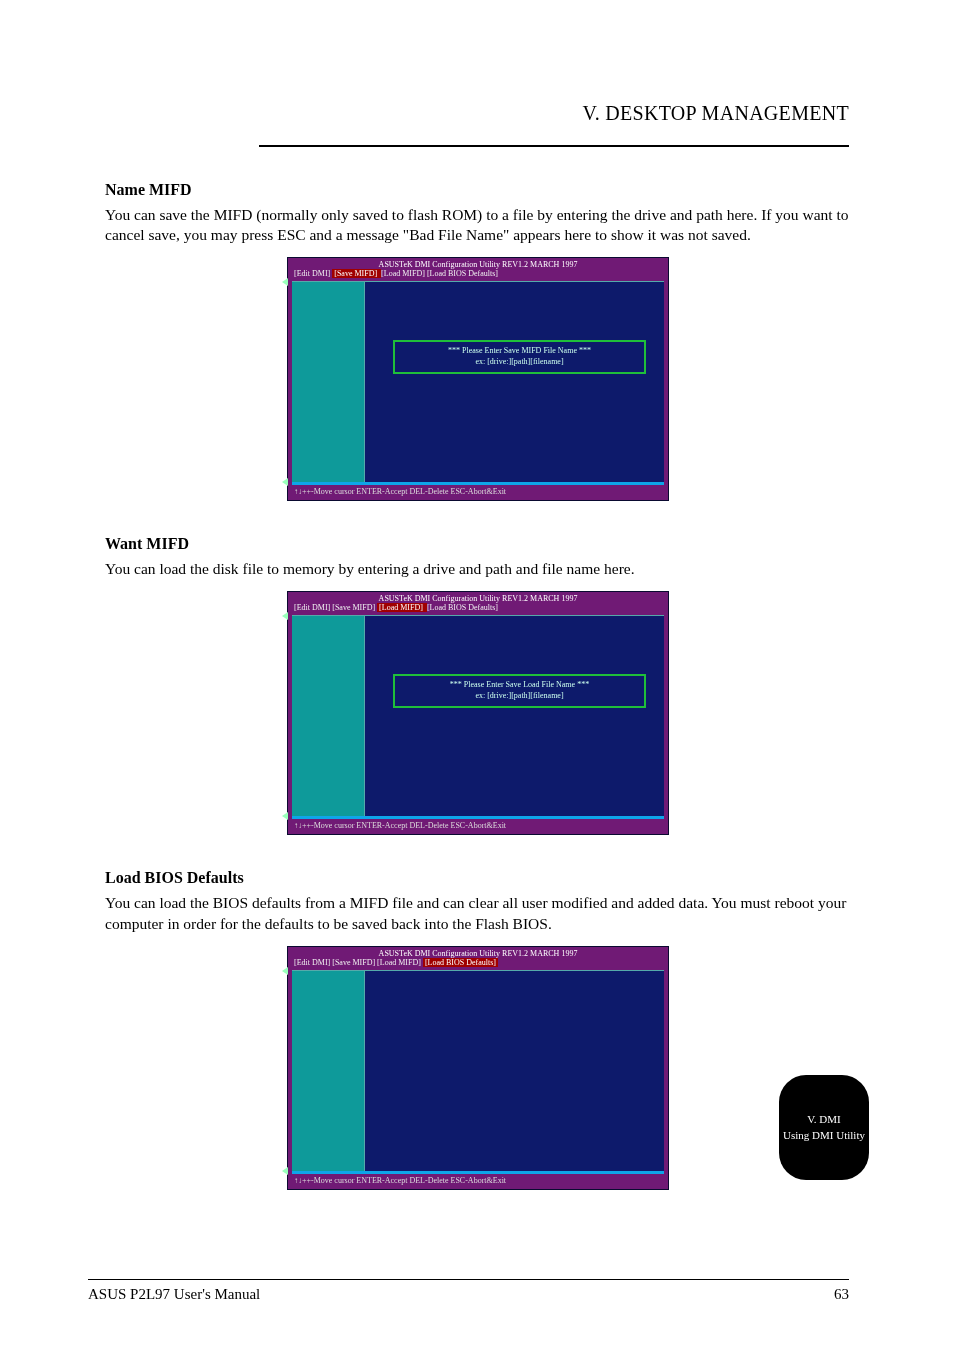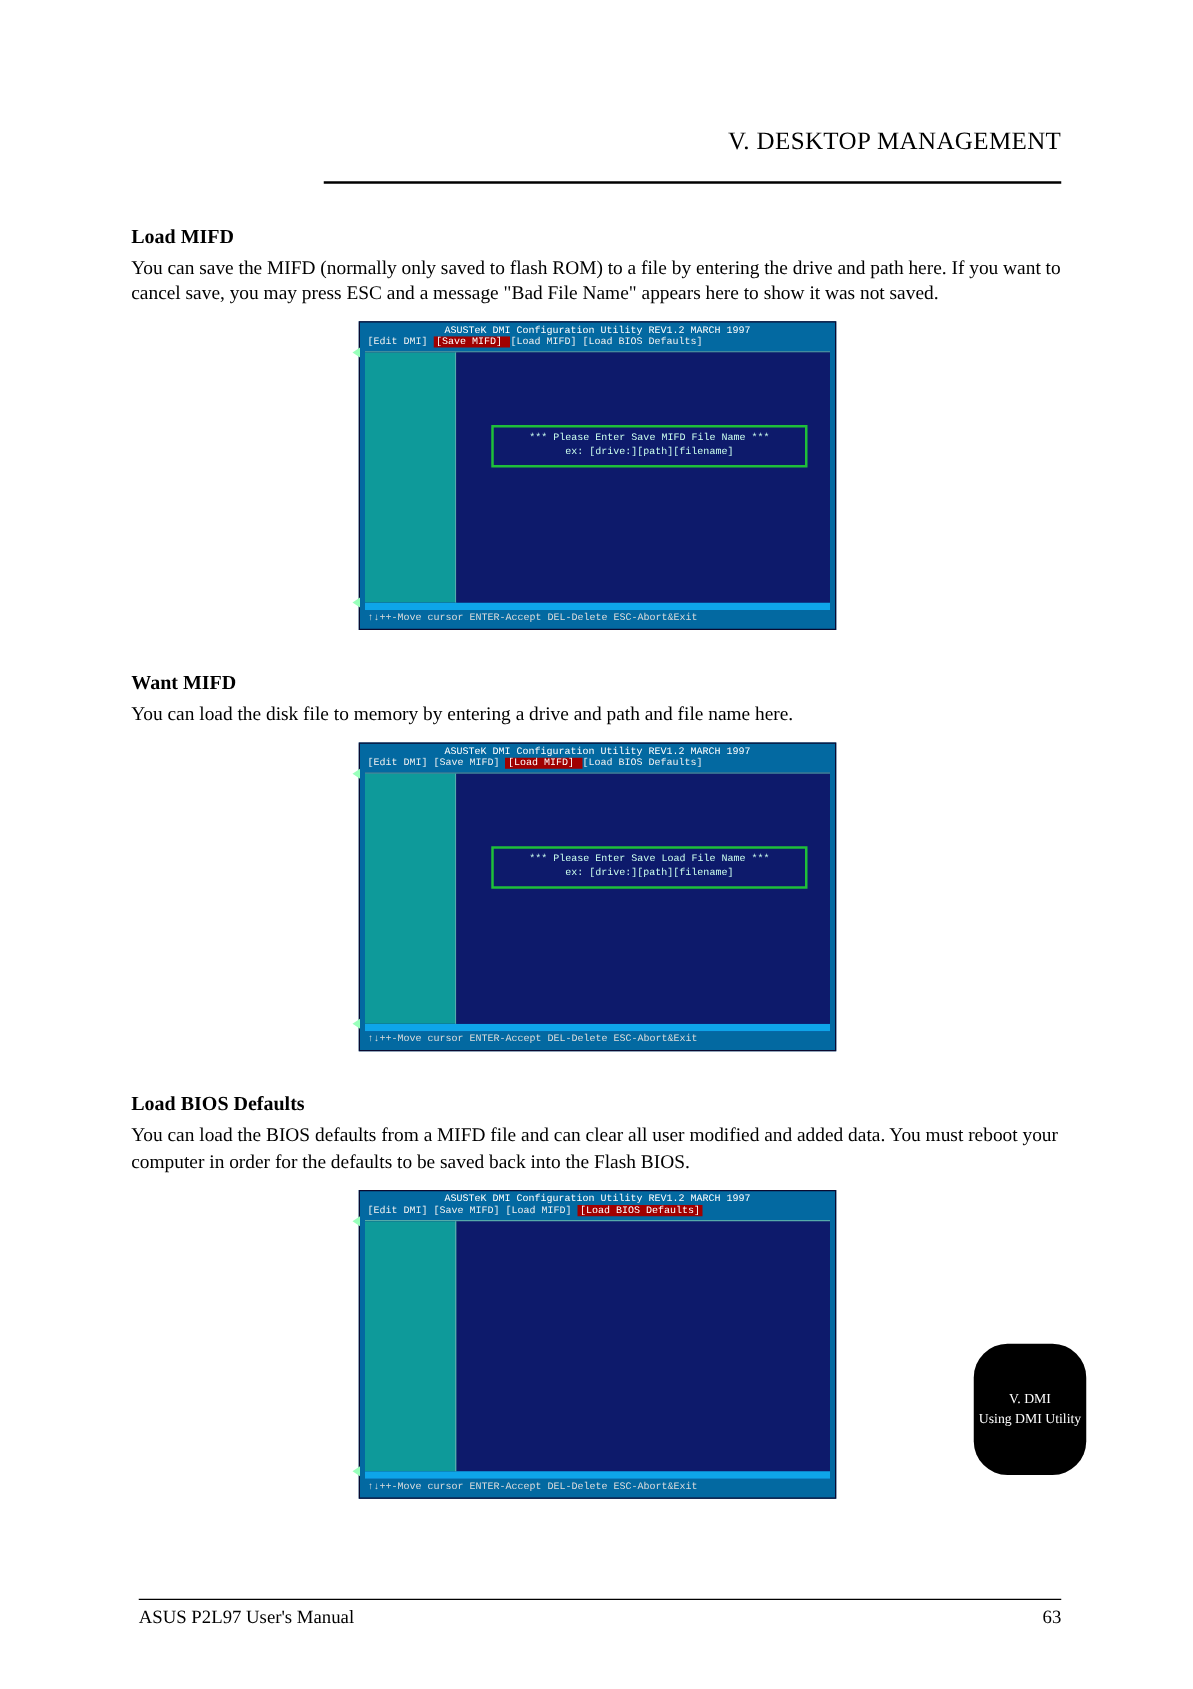--- a/index.html
+++ b/index.html
@@ -41,23 +41,23 @@
     margin-bottom: 12px;
   }
 
   
   .bios-wrap {
     width: 380px;
     margin: 6px auto 10px auto;
   }
   .bios {
     width: 100%;
-    background: #0369a1; 
+    background: #701a75; 
     border: 1px solid #0a0a30;
-    font-family: Liberation Mono, monospace;
+    font-family: Liberation Serif, serif;
     color: #d8d8d8;
     position: relative;
     padding-bottom: 4px;
   }
   .bios-title {
     color: #ffffff;
     font-size: 8px;
     text-align: center;
     padding: 2px 4px 0 4px;
     white-space: nowrap;
@@ -73,21 +73,21 @@
     color: #f0f0f0;
   }
   .bios-menu .sel {
     background: #a00000;
     color: #fff;
     padding: 0 2px;
   }
   .bios-body {
     display: flex;
     border-top: 1px solid #5aa;
-    border-bottom: 6px solid #0ea5e9;
+    border-bottom: 3px solid #0ea5e9;
     height: 200px;
     margin: 0 4px;
     position: relative;
     background: #0d1a6b;
   }
   .bios-left {
     width: 72px;
     background: #0e9a9a;
     border-right: 1px solid #5aa;
     position: relative;
@@ -146,42 +146,42 @@
     display: flex;
     align-items: center;
     justify-content: center;
     text-align: center;
     border-radius: 27px;
   }
 
   .footer {
     position: absolute;
     bottom: 48px;
-    left: 111px;
+    left: 88px;
     right: 105px;
   }
   .footer-rule {
     border-top: 1.5px solid #000;
     margin-bottom: 6px;
   }
   .footer-row {
     display: flex;
     justify-content: space-between;
     font-size: 15px;
   }
 </style>
 </head>
 <body>
 
 <div class="page">
 
   <div class="header-label">V. DESKTOP MANAGEMENT</div>
   <div class="header-rule"></div>
 
-  <div class="section-title">Load MIFD</div>
+  <div class="section-title">Name MIFD</div>
   <div class="body-text">You can save the MIFD (normally only saved to flash ROM) to a file by entering the drive and path here. If you want to cancel save, you may press ESC and a message "Bad File Name" appears here to show it was not saved.</div>
 
   <div class="bios-wrap">
     <div class="bios">
       <div class="bios-title">ASUSTeK DMI Configuration Utility  REV1.2   MARCH 1997</div>
       <div class="bios-menu">
         <span class="mitem">[Edit DMI] </span><span class="sel">[Save MIFD] </span><span class="mitem">[Load MIFD] </span><span class="mitem">[Load BIOS Defaults]</span>
       </div>
       <div class="bios-body">
         <div class="bios-left"></div>

